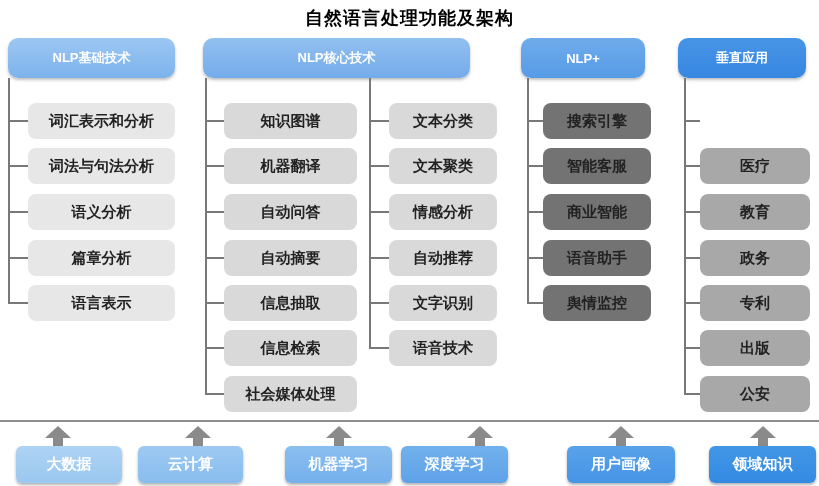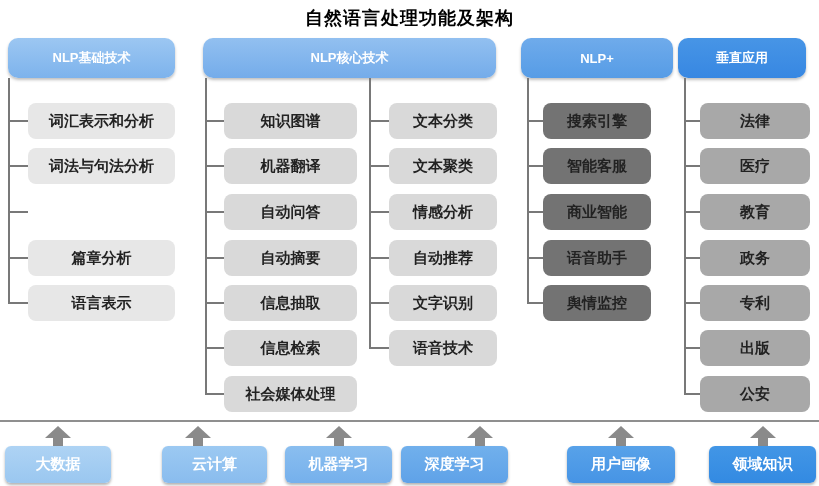--- a/index.html
+++ b/index.html
@@ -12,22 +12,22 @@
     font-size:18px;font-weight:800;color:#000;letter-spacing:1px;
   }
   
   .hdr{
     position:absolute;top:38px;height:40px;border-radius:10px;
     display:flex;align-items:center;justify-content:center;
     color:#fff;font-weight:bold;font-size:13px;
     box-shadow:0 2px 3px rgba(0,0,0,0.25);
   }
   .h-basic{left:8px;width:167px;background:linear-gradient(180deg,#9cc7f2,#7db3ec);}
-  .h-core{left:203px;width:293px;background:linear-gradient(180deg,#92c0f0,#74acea);}
-  .h-plus{left:521px;width:152px;background:linear-gradient(180deg,#6fabeb,#569ce6);}
+  .h-core{left:203px;width:267px;background:linear-gradient(180deg,#92c0f0,#74acea);}
+  .h-plus{left:521px;width:124px;background:linear-gradient(180deg,#6fabeb,#569ce6);}
   .h-vertical{left:678px;width:128px;background:linear-gradient(180deg,#4795e6,#3787e2);}
   
   .node{
     position:absolute;height:36px;border-radius:8px;
     display:flex;align-items:center;justify-content:center;
     font-weight:bold;font-size:15px;color:#222;
   }
   .c-basic{left:28px;width:147px;background:#e7e7e7;}
   .c-coreL{left:224px;width:133px;background:#d9d9d9;}
   .c-coreR{left:389px;width:108px;background:#d9d9d9;}
@@ -52,22 +52,22 @@
   .sep{position:absolute;left:0;top:420px;width:819px;height:2px;background:#8f8f8f;}
   .arrow{position:absolute;top:426px;width:26px;height:20px;}
   .arrow .tri{width:0;height:0;border-left:13px solid transparent;border-right:13px solid transparent;border-bottom:12px solid #8a8a8a;}
   .arrow .stem{width:10px;height:8px;background:#8a8a8a;margin:0 auto;}
   .found{
     position:absolute;top:446px;height:37px;border-radius:6px;
     display:flex;align-items:center;justify-content:center;
     color:#fff;font-weight:bold;font-size:15px;
     box-shadow:0 2px 3px rgba(0,0,0,0.3);
   }
-  .f0{left:5px;width:106px;background:linear-gradient(180deg,#aed3f4,#9ac7f0);}
-  .f1{left:162px;width:105px;background:linear-gradient(180deg,#9cc9f2,#89bcee);}
+  .f0{left:16px;width:106px;background:linear-gradient(180deg,#aed3f4,#9ac7f0);}
+  .f1{left:138px;width:105px;background:linear-gradient(180deg,#9cc9f2,#89bcee);}
   .f2{left:285px;width:107px;background:linear-gradient(180deg,#8abeef,#75b0ec);}
   .f3{left:401px;width:107px;background:linear-gradient(180deg,#71b0ec,#5fa2e8);}
   .f4{left:567px;width:108px;background:linear-gradient(180deg,#58a2e9,#4694e5);}
   .f5{left:709px;width:107px;background:linear-gradient(180deg,#4296e6,#338ae2);}
 </style>
 </head>
 <body>
 
 <div class="canvas">
 
@@ -114,20 +114,21 @@
   <div class="tick t-vert m0"></div>
   <div class="tick t-vert m1"></div>
   <div class="tick t-vert m2"></div>
   <div class="tick t-vert m3"></div>
   <div class="tick t-vert m4"></div>
   <div class="tick t-vert m5"></div>
   <div class="tick t-vert m6"></div>
 
   <div class="node c-basic r0">词汇表示和分析</div>
   <div class="node c-basic r1">词法与句法分析</div>
+  <div class="node c-basic r2">语义分析</div>
   <div class="node c-basic r3">篇章分析</div>
   <div class="node c-basic r4">语言表示</div>
 
   <div class="node c-coreL r0">知识图谱</div>
   <div class="node c-coreL r1">机器翻译</div>
   <div class="node c-coreL r2">自动问答</div>
   <div class="node c-coreL r3">自动摘要</div>
   <div class="node c-coreL r4">信息抽取</div>
   <div class="node c-coreL r5">信息检索</div>
   <div class="node c-coreR r0">文本分类</div>
@@ -138,21 +139,20 @@
   <div class="node c-coreR r3">自动推荐</div>
   <div class="node c-coreR r4">文字识别</div>
   <div class="node c-coreR r5">语音技术</div>
 
   <div class="node c-plus r0">搜索引擎</div>
   <div class="node c-plus r1">智能客服</div>
   <div class="node c-plus r2">商业智能</div>
   <div class="node c-plus r3">语音助手</div>
   <div class="node c-plus r4">舆情监控</div>
 
-  <div class="node c-vert r0">法律</div>
   <div class="node c-vert r1">医疗</div>
   <div class="node c-vert r2">教育</div>
   <div class="node c-vert r3">政务</div>
   <div class="node c-vert r4">专利</div>
   <div class="node c-vert r5">出版</div>
   <div class="node c-vert r6">公安</div>
 
   <div class="sep"></div>
 
   <div class="arrow" style="left:45px">

